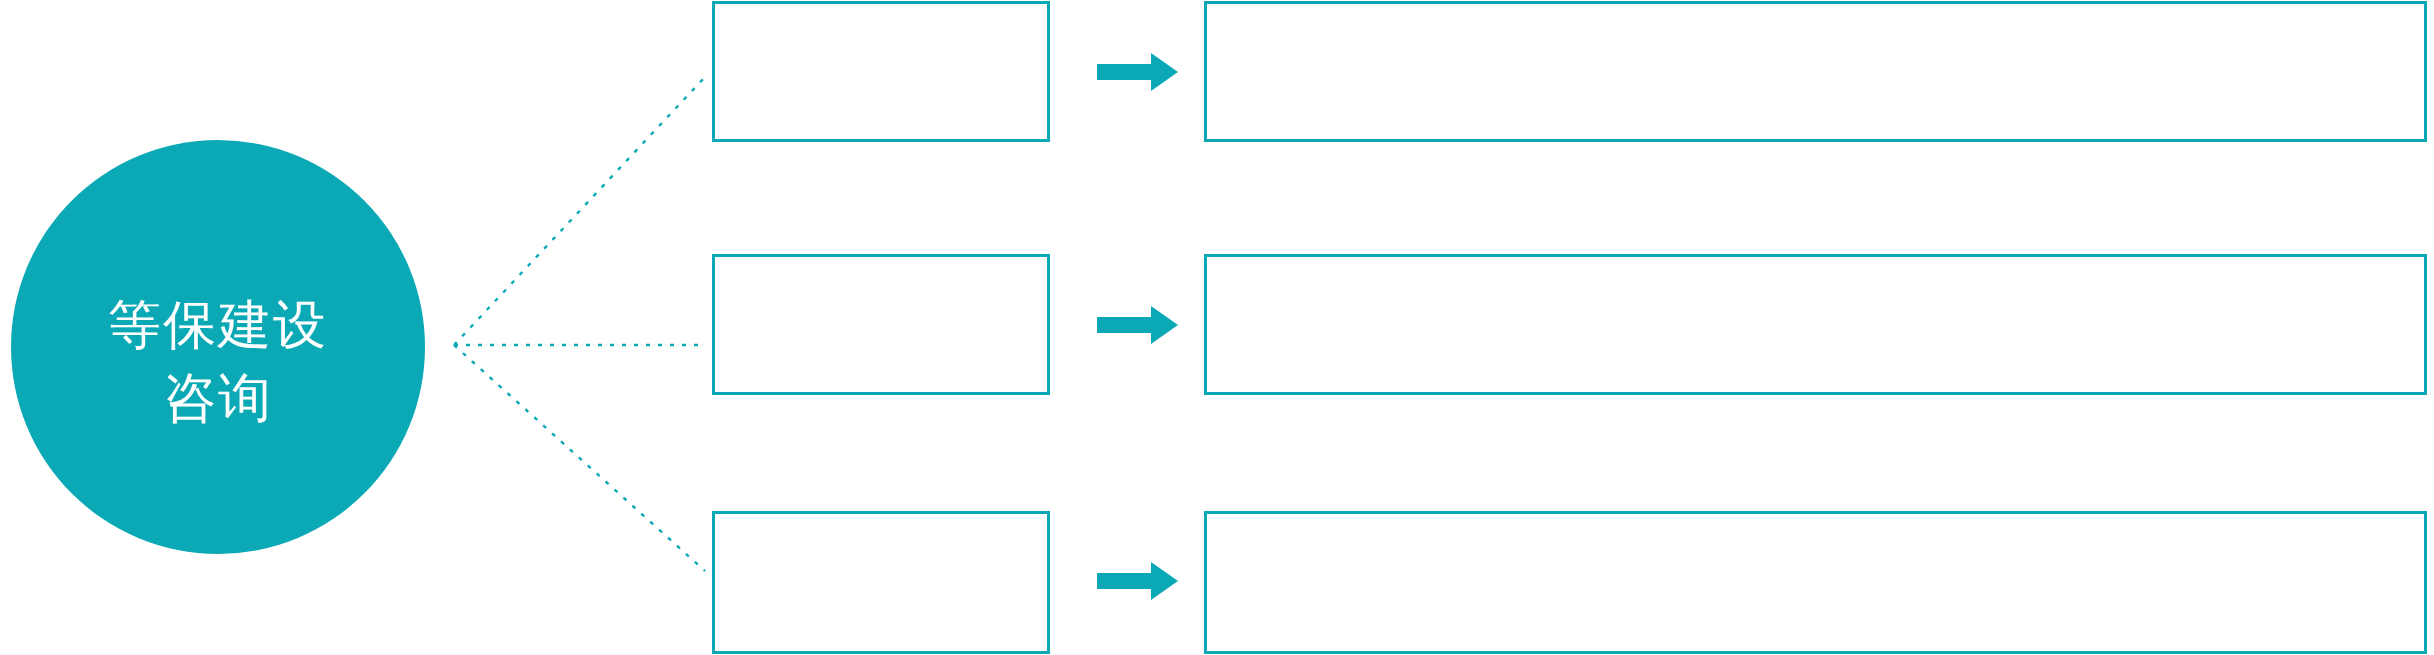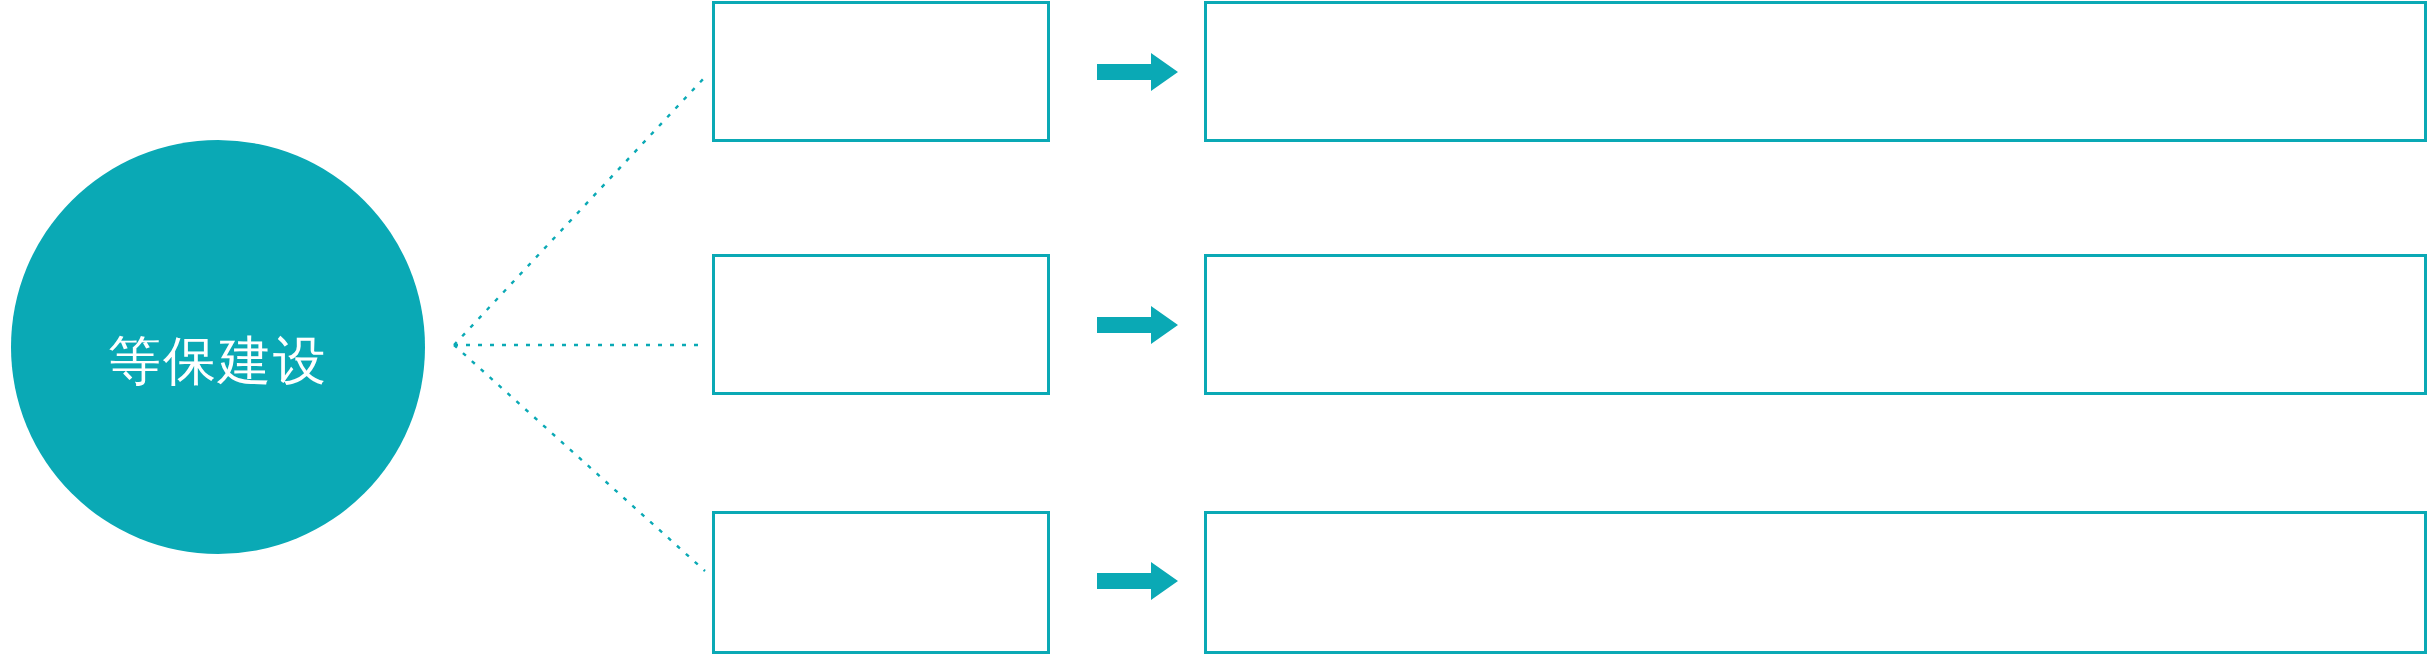--- a/index.html
+++ b/index.html
@@ -88,20 +88,21 @@
 
   <svg class="connectors" viewBox="0 0 2434 655" xmlns="http://www.w3.org/2000/svg">
     <line x1="454" y1="345" x2="705" y2="77"></line>
     <line x1="454" y1="345" x2="705" y2="345"></line>
     <line x1="454" y1="345" x2="705" y2="571"></line>
   </svg>
 
   <div class="circle">
     <div class="circle-label">
       <span>等保建设</span>
+      <span>咨询</span>
     </div>
   </div>
 
   <div class="row1">
     <div class="mid-box"></div>
     <svg class="arrow" viewBox="0 0 82 40" xmlns="http://www.w3.org/2000/svg">
       <polygon points="0,12 54,12 54,1 81,20 54,39 54,28 0,28"></polygon>
     </svg>
     <div class="right-box"></div>
   </div>

